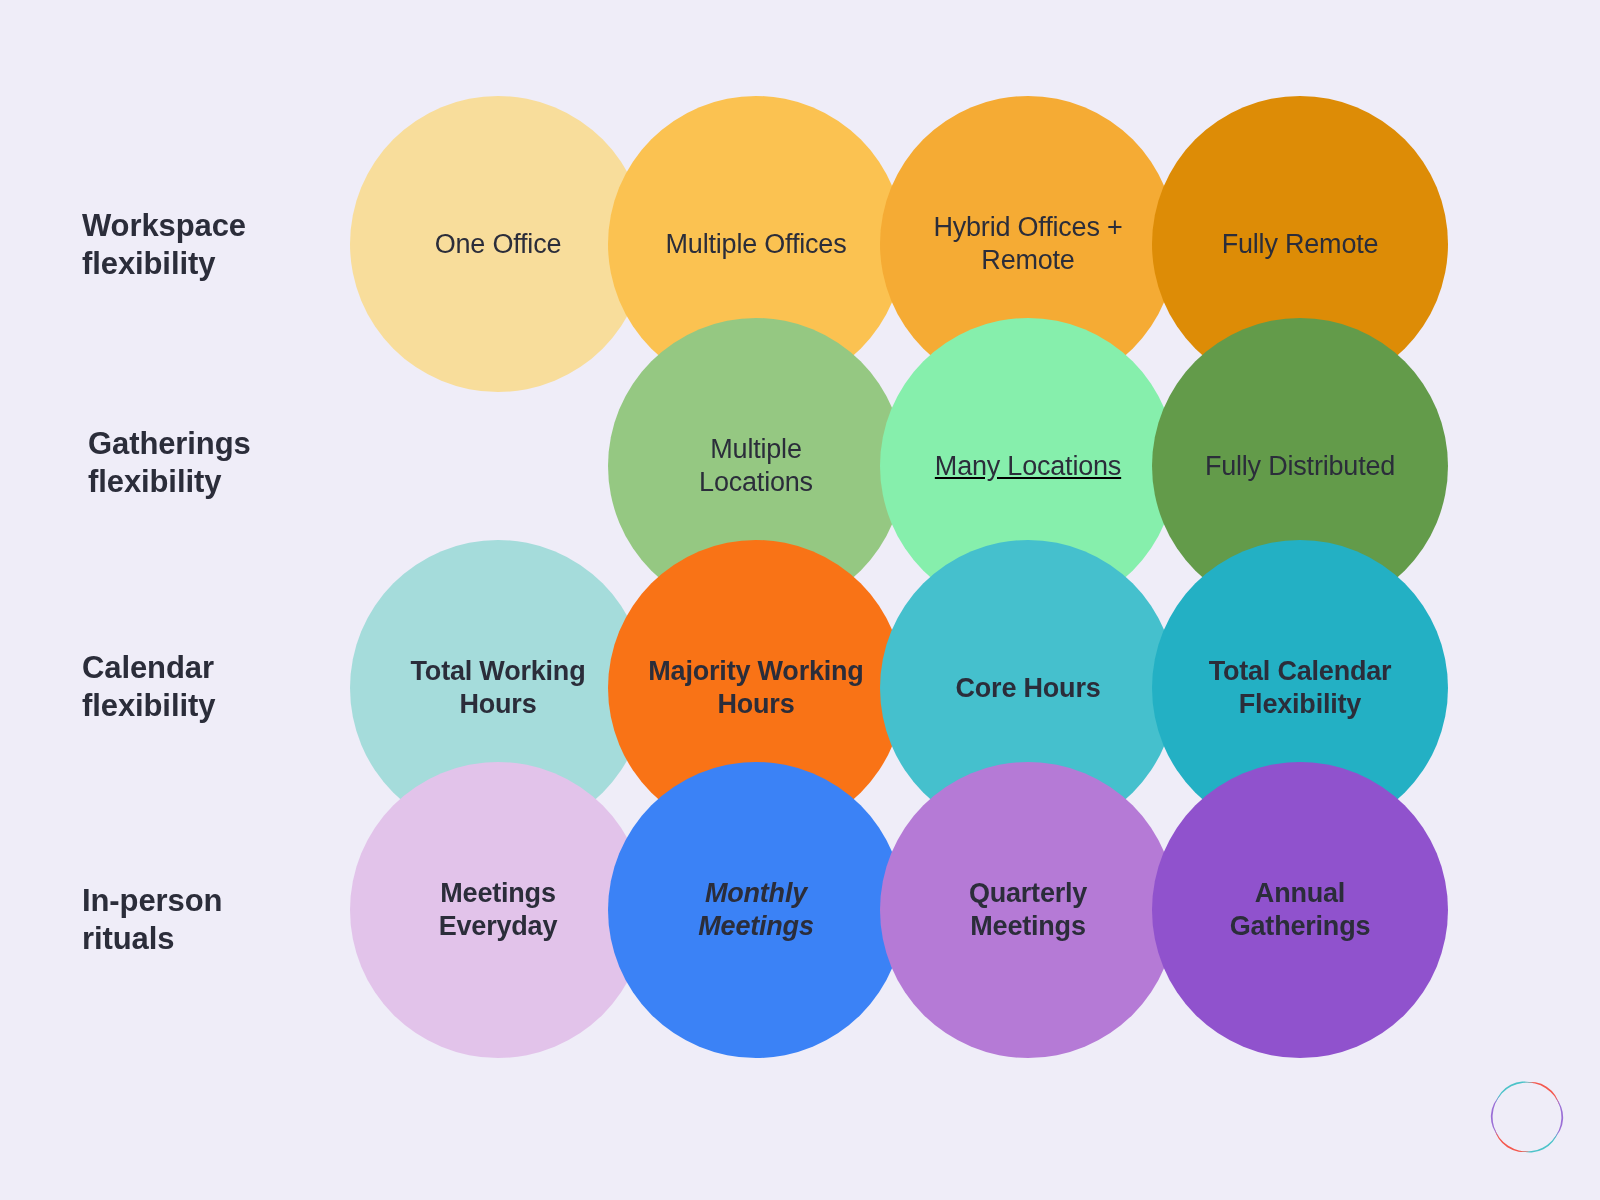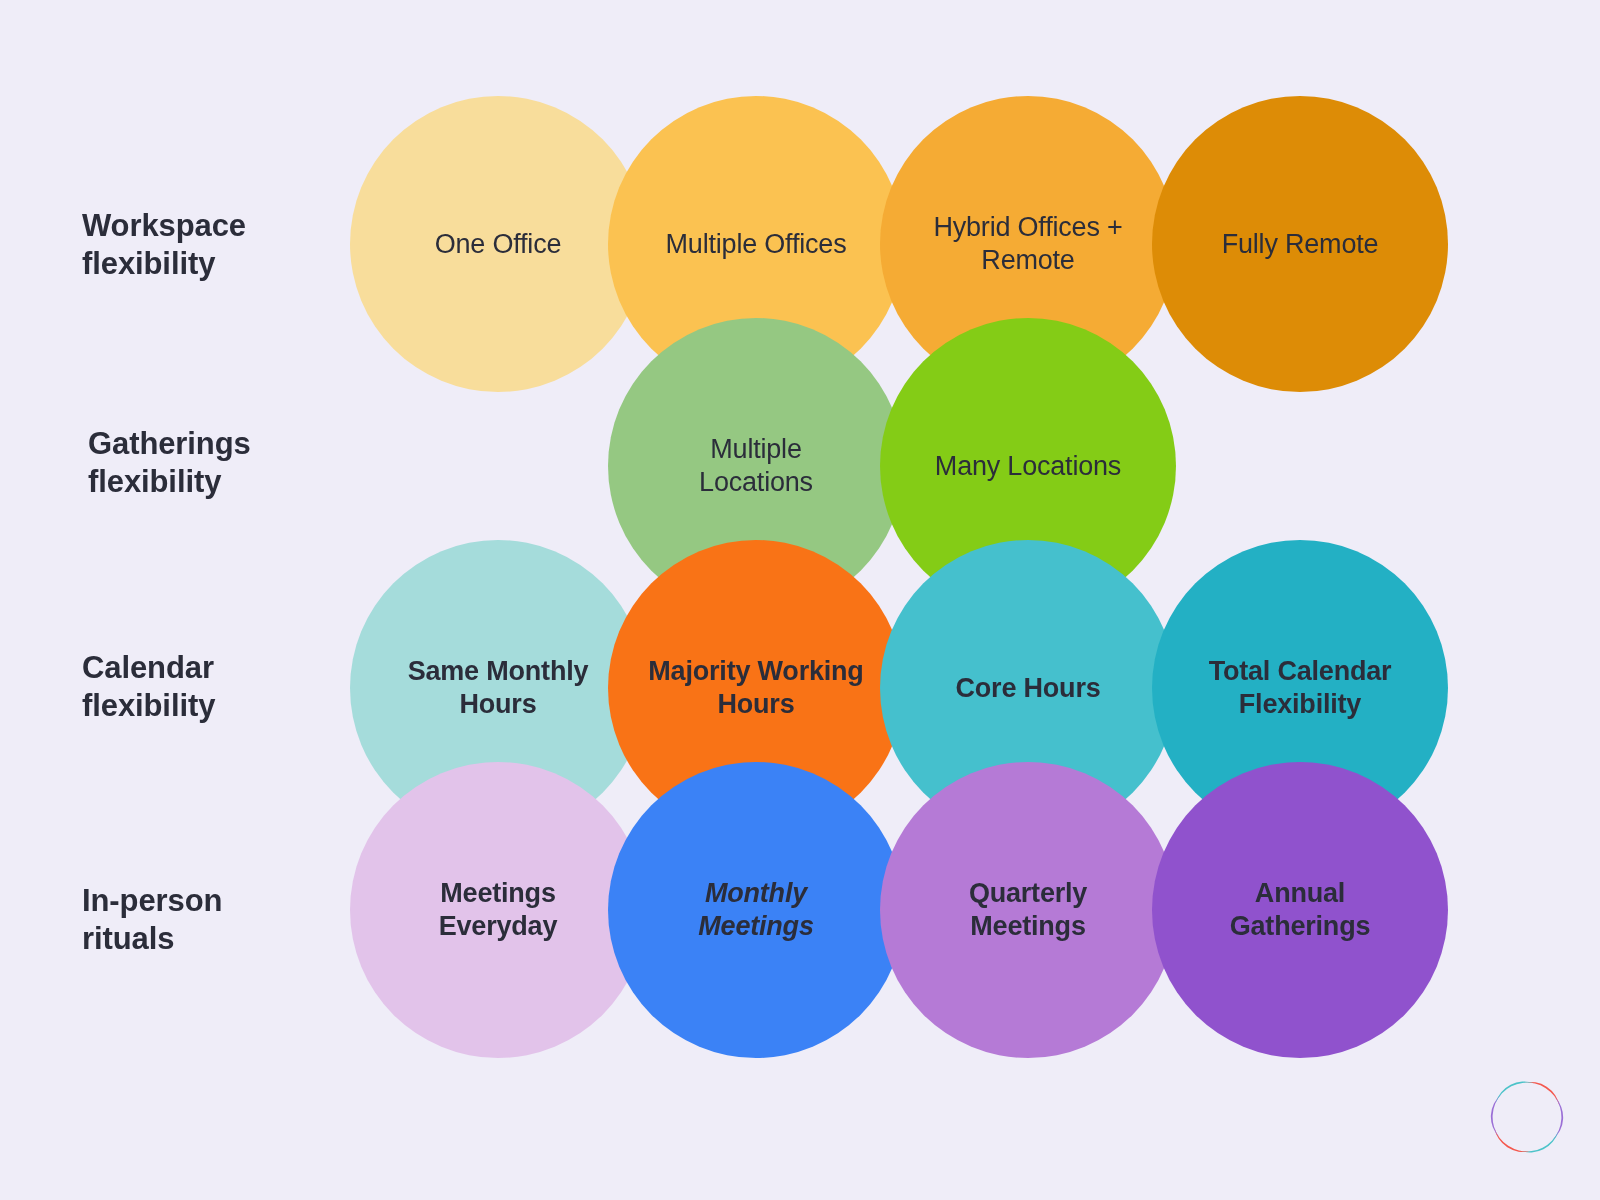--- a/index.html
+++ b/index.html
@@ -107,26 +107,29 @@
 Remote</span>
   </div>
   <div class="circle row0 col3 weight-regular" style="background-color: rgb(221, 140, 6);">
     <span class="c-label">Fully Remote</span>
   </div>
 
   <div class="circle row1 col1 weight-regular" style="background-color: rgb(149, 200, 130);">
     <span class="c-label">Multiple
 Locations</span>
   </div>
-  <div class="circle row1 col2 weight-regular" style="background-color: #84cc16;">
+  <div class="circle row1 col2 weight-regular" style="background-color: #86efac; text-decoration: underline;">
     <span class="c-label">Many Locations</span>
+  </div>
+  <div class="circle row1 col3 weight-regular" style="background-color: rgb(99, 155, 74);">
+    <span class="c-label">Fully Distributed</span>
   </div>
 
   <div class="circle row2 col0 weight-bold" style="background-color: rgb(165, 220, 219);">
-    <span class="c-label">Same Monthly
+    <span class="c-label">Total Working
 Hours</span>
   </div>
   <div class="circle row2 col1 weight-bold" style="background-color: #f97316;">
     <span class="c-label">Majority Working
 Hours</span>
   </div>
   <div class="circle row2 col2 weight-bold" style="background-color: rgb(69, 192, 205);">
     <span class="c-label">Core Hours</span>
   </div>
   <div class="circle row2 col3 weight-bold" style="background-color: rgb(35, 176, 196);">

